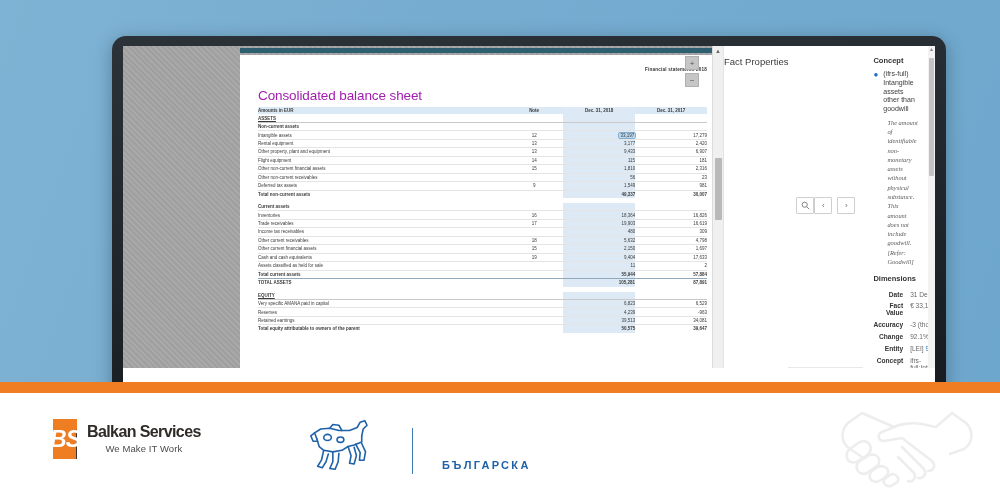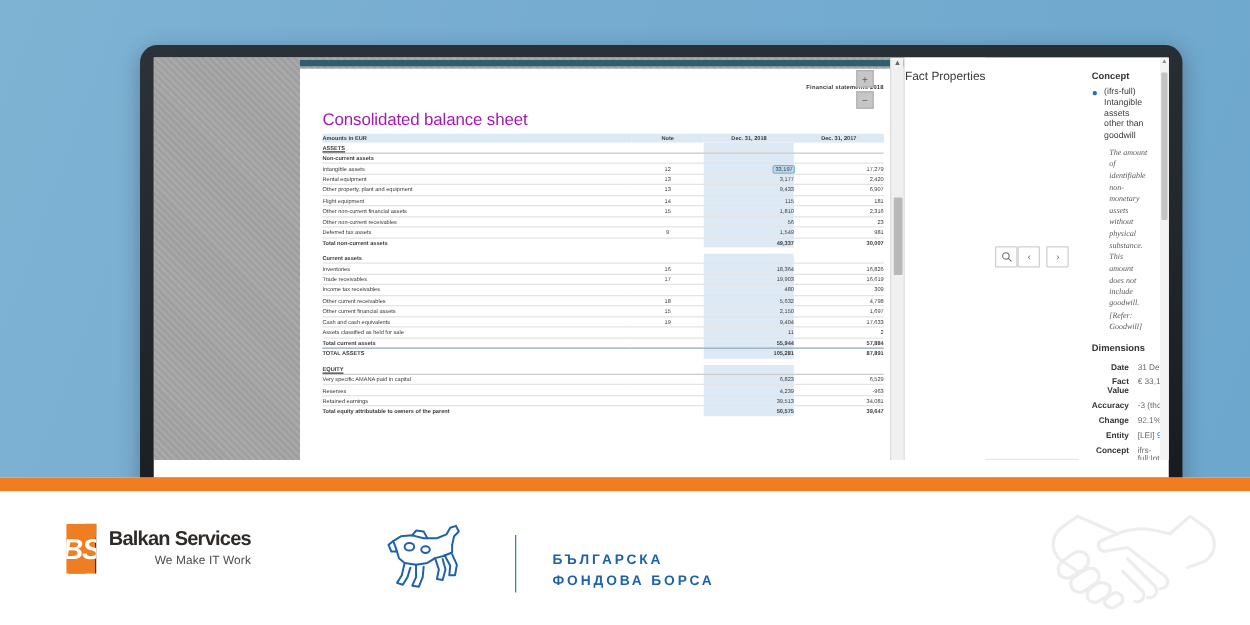--- a/index.html
+++ b/index.html
@@ -195,21 +195,21 @@
     position: absolute; inset: 0; color: #fff; font-weight: bold; font-size: 23px;
     display: flex; align-items: center; justify-content: center; letter-spacing: -1px;
     font-family: "Liberation Sans", sans-serif;
   }
   #bs-words { line-height: 1; }
   #bs-name {
     font-size: 16px; font-weight: bold; color: #2f2b28; letter-spacing: -.6px;
     font-family: "Liberation Sans", sans-serif;
   }
   #bs-tag {
-    font-size: 9.5px; color: #4b4b4b; text-align: right; margin-top: 4px; letter-spacing: .1px;
+    font-size: 9.5px; color: #4b4b4b; text-align: center; margin-top: 4px; letter-spacing: .1px;
   }
 
   #bse-logo { position: absolute; left: 307px; top: 23px; display: flex; align-items: flex-end; gap: 29px; }
   #bse-div { width: 1px; height: 46px; background: #1f62a8; opacity: .85; }
   #bse-words { color: #1f62a8; font-weight: bold; font-size: 11px; letter-spacing: 2.3px; line-height: 1.55; }
 
   #handshake { position: absolute; right: 18px; top: 6px; opacity: .9; }
 </style>
 </head>
 <body>
@@ -528,21 +528,20 @@
         <path d="M22 45 L19 58 L14 66 L20 68 L25 60 L28 50"></path>
         <path d="M34 47 L34 60 L30 69 L37 70 L41 60 L42 49"></path>
         <path d="M54 40 L58 52 L56 62 L62 63 L65 52 L62 41"></path>
         <path d="M64 37 L70 48 L69 58 L75 58 L77 47 L72 36"></path>
         <path d="M10 22 L5 26 L8 33 L14 33"></path>
       </g>
     </svg>
     <div id="bse-div"></div>
     <div id="bse-words">
       <div>БЪЛГАРСКА</div>
-      <div>ФОНДОВА БОРСА</div>
     </div>
   </div>
 
   <div id="handshake">
     <svg width="150" height="92" viewBox="0 0 150 92">
       <g fill="none" stroke="#ececec" stroke-width="2.6" stroke-linejoin="round" stroke-linecap="round">
         <path d="M30 14 L16 24 C8 32 9 44 18 50 L30 58"></path>
         <path d="M120 14 L134 24 C142 32 141 44 132 50 L118 55"></path>
         <path d="M30 14 L62 28 C68 25 80 23 90 25 L104 28"></path>
         <path d="M120 14 L104 28"></path>

